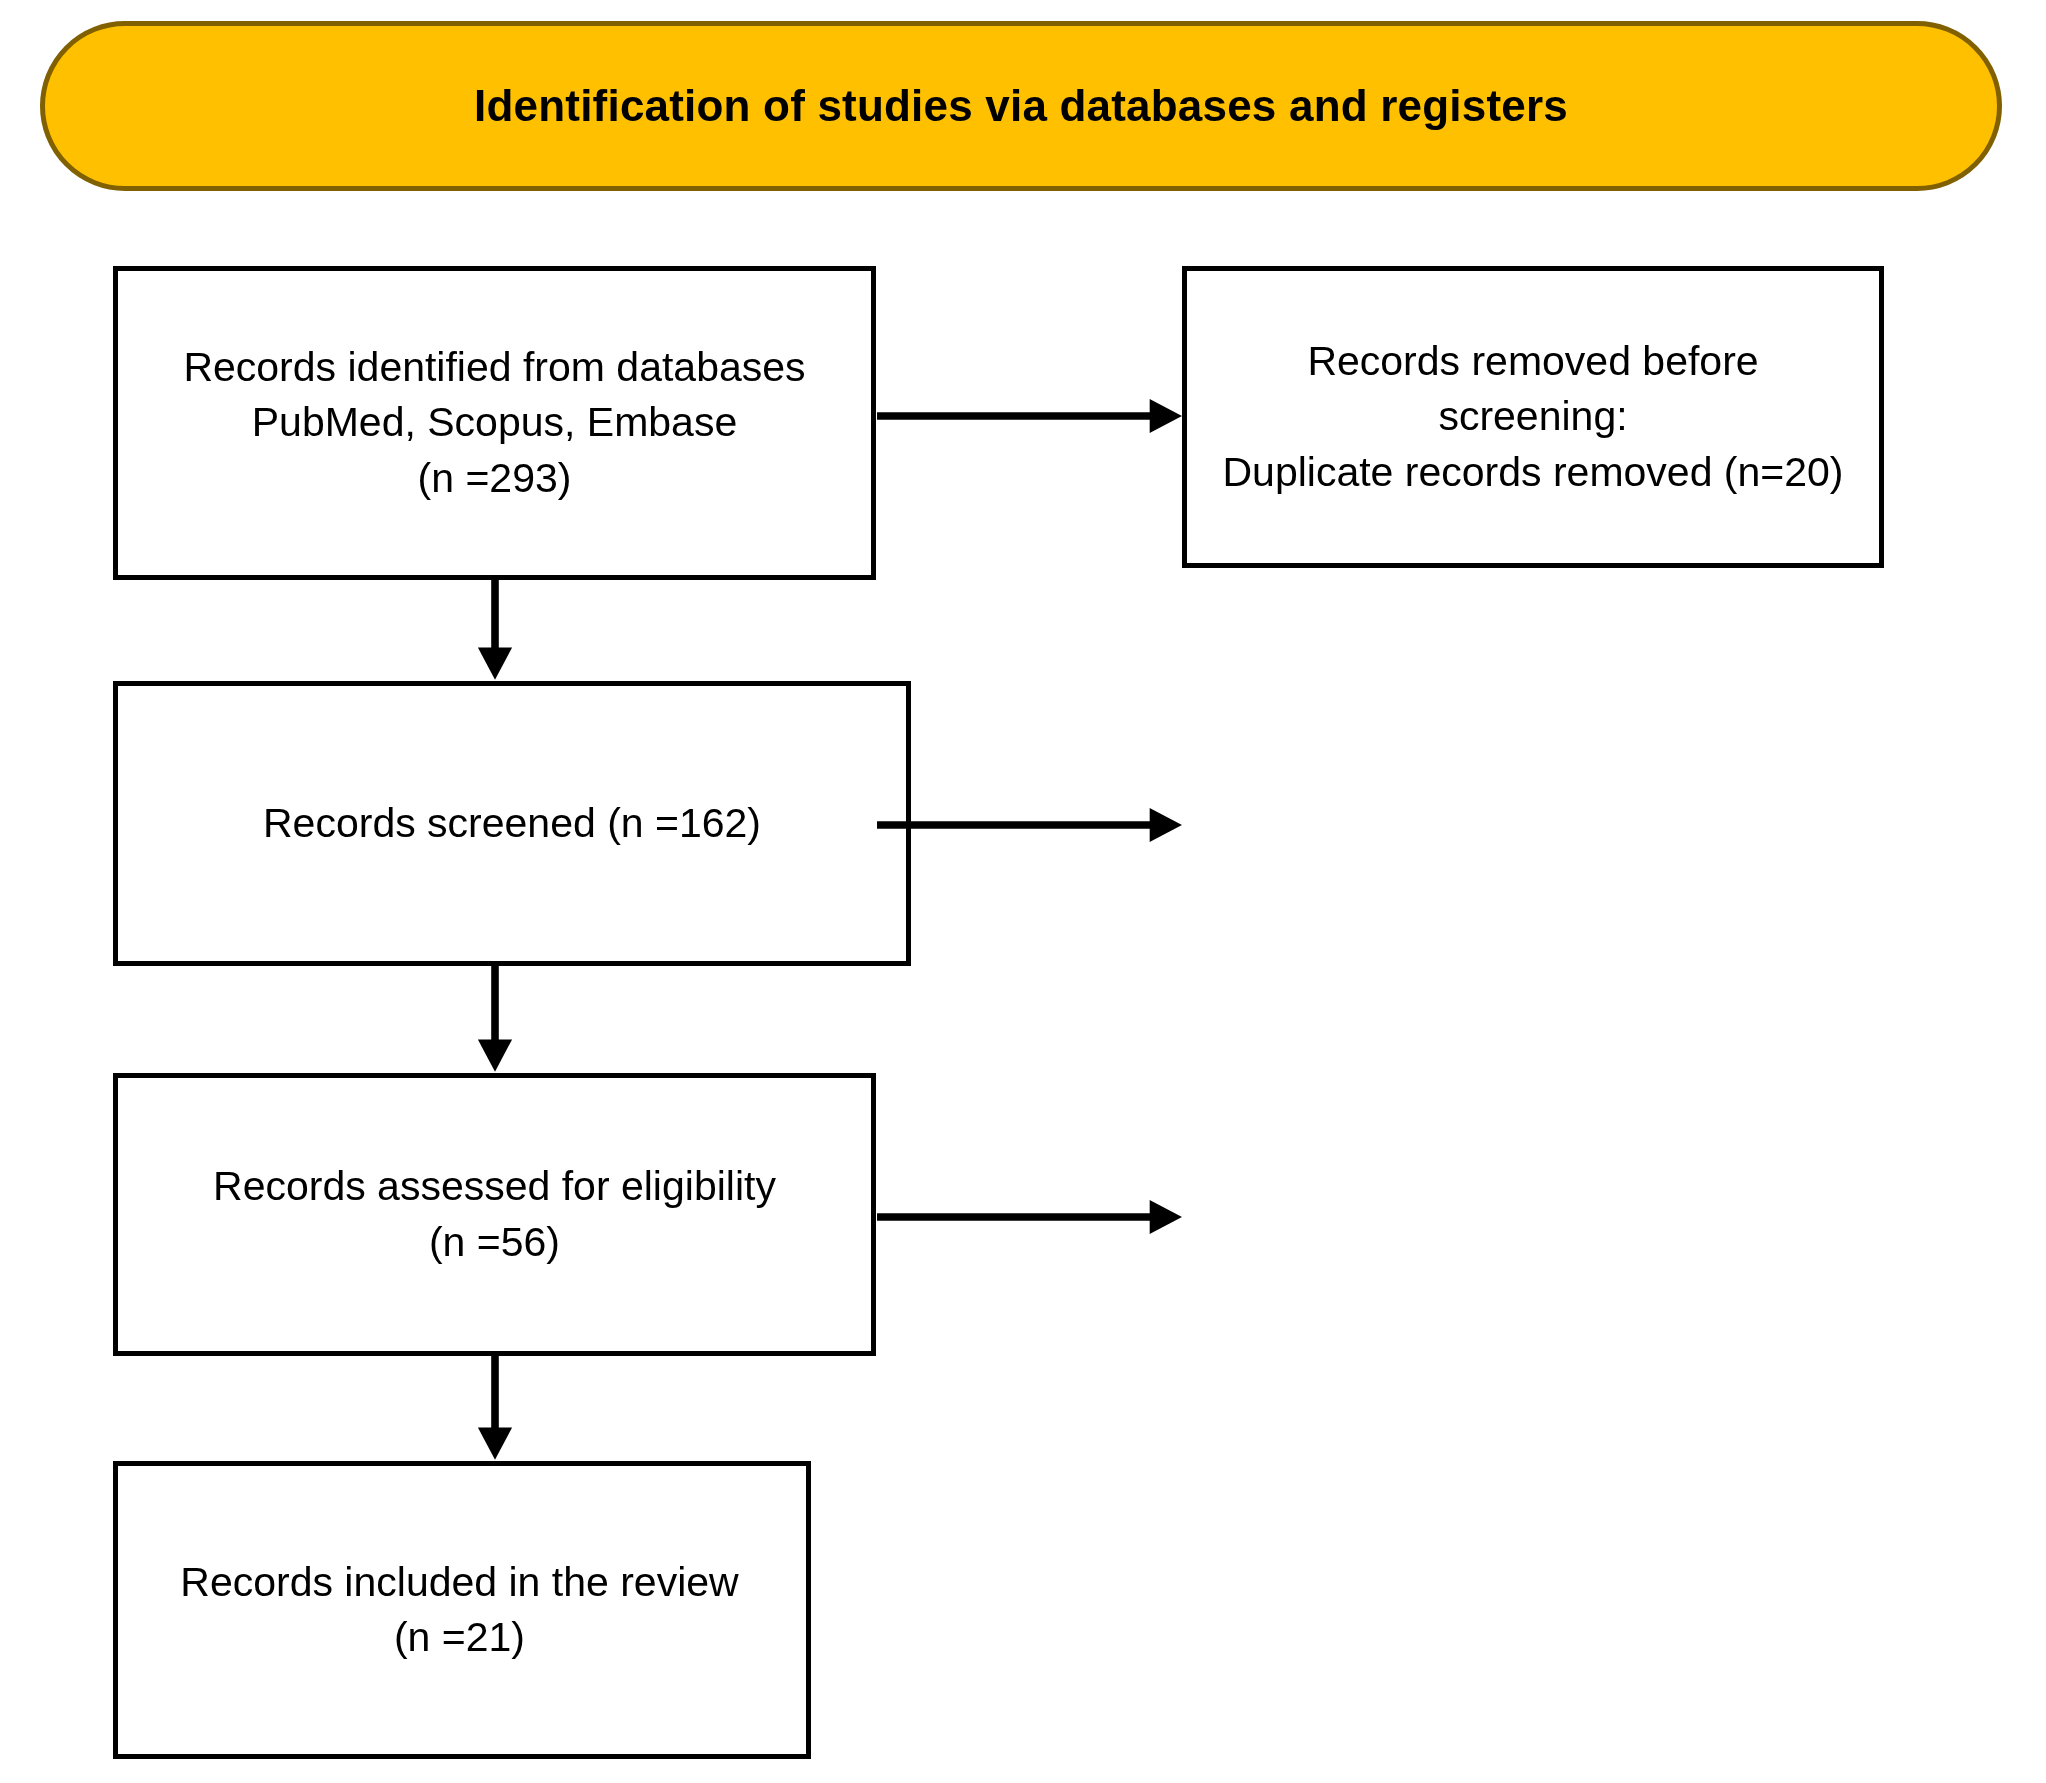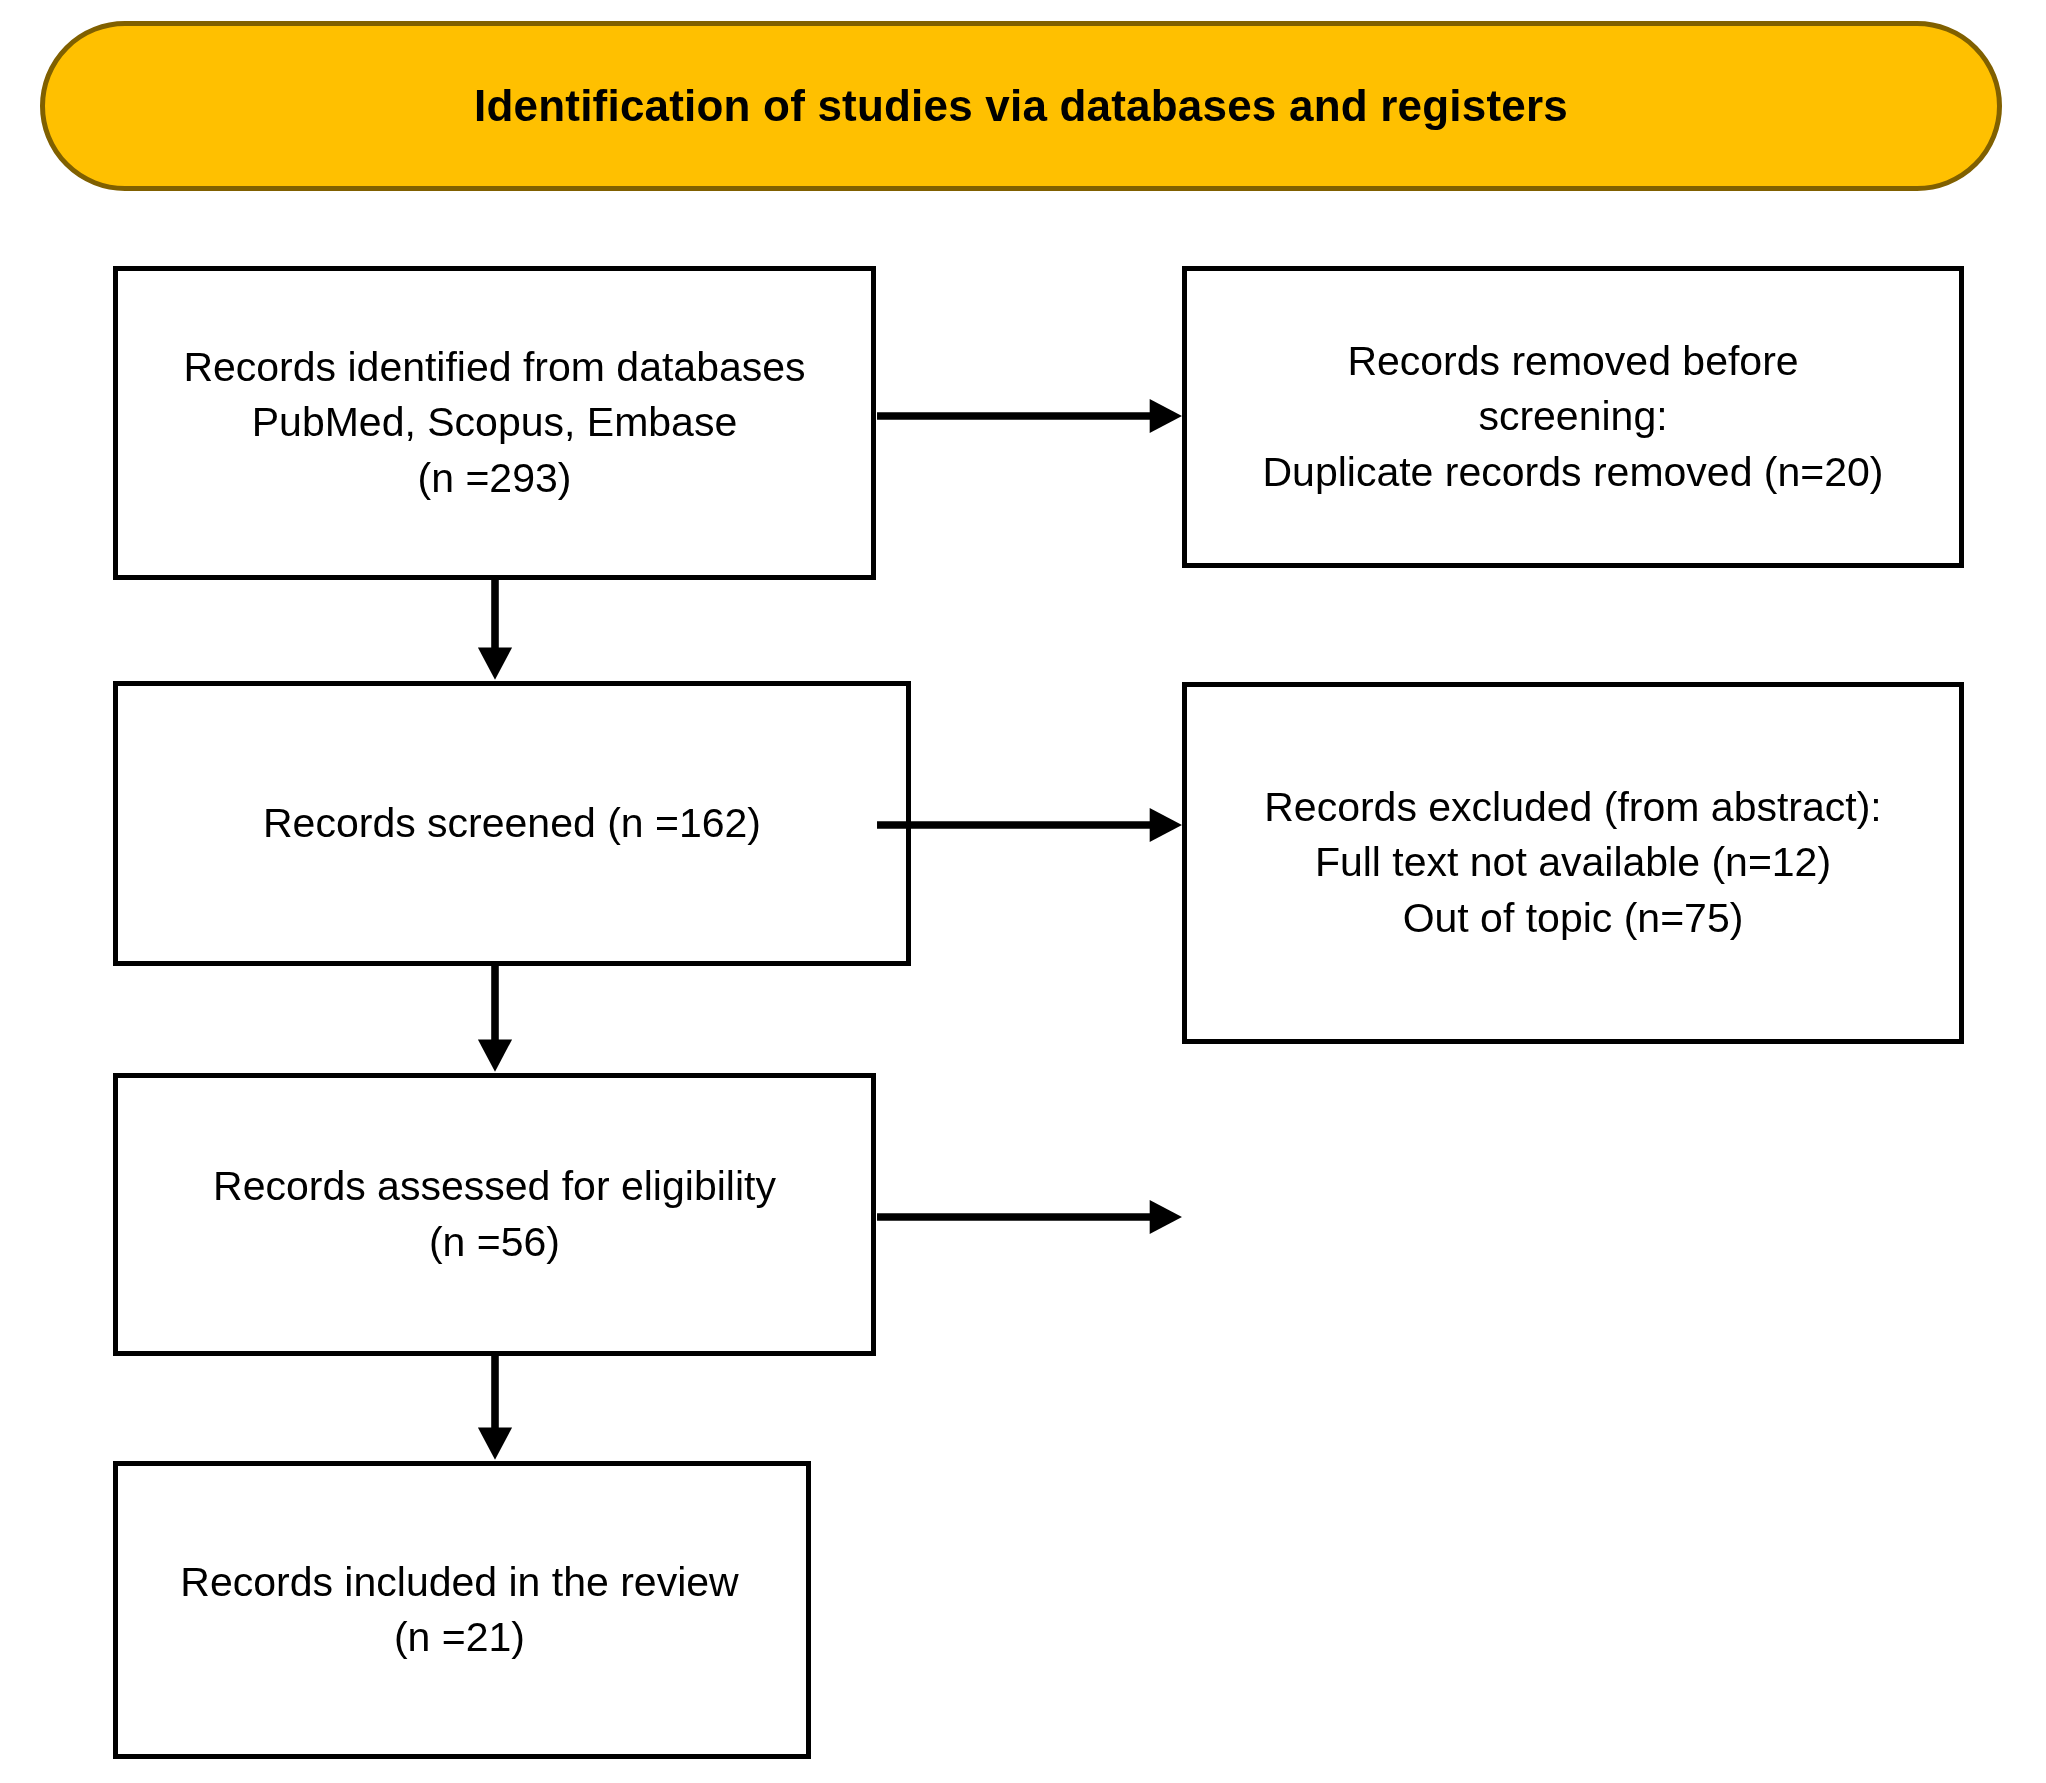--- a/index.html
+++ b/index.html
@@ -58,21 +58,21 @@
   .node-text {
     font-size: 41px;
     line-height: 1.35;
     color: #000000;
     text-align: center;
     white-space: pre-line;
   }
 
   
   #node-identified   { left: 113px;  top: 266px;  width: 763px;  height: 314px; }
-  #node-removed      { left: 1182px; top: 266px;  width: 782px;  height: 302px; }
+  #node-removed      { left: 1182px; top: 266px;  width: 702px;  height: 302px; }
   #node-screened     { left: 113px;  top: 681px;  width: 798px;  height: 285px; }
   #node-excluded-abs { left: 1182px; top: 682px;  width: 782px;  height: 362px; }
   #node-eligibility  { left: 113px;  top: 1073px; width: 763px;  height: 283px; }
   #node-excluded-ft  { left: 1182px; top: 1109px; width: 782px;  height: 249px; }
   #node-included     { left: 113px;  top: 1461px; width: 698px;  height: 298px; padding-left: 16px; }
 
   
   .conn {
     position: absolute;
   }
@@ -106,25 +106,20 @@
   <div class="node" id="node-removed">
     <div class="node-text">Records removed before
 screening:
 Duplicate records removed (n=20)</div>
   </div>
 
   <div class="node" id="node-screened">
     <div class="node-text">Records screened (n =162)</div>
   </div>
 
-  <div class="node" id="node-excluded-abs">
-    <div class="node-text">Records excluded (from abstract):
-Full text not available (n=12)
-Out of topic (n=75)</div>
-  </div>
 
   <div class="node" id="node-eligibility">
     <div class="node-text">Records assessed for eligibility
 (n =56)</div>
   </div>
 
 
   <div class="node" id="node-included">
     <div class="node-text">Records included in the review
 (n =21)</div>

